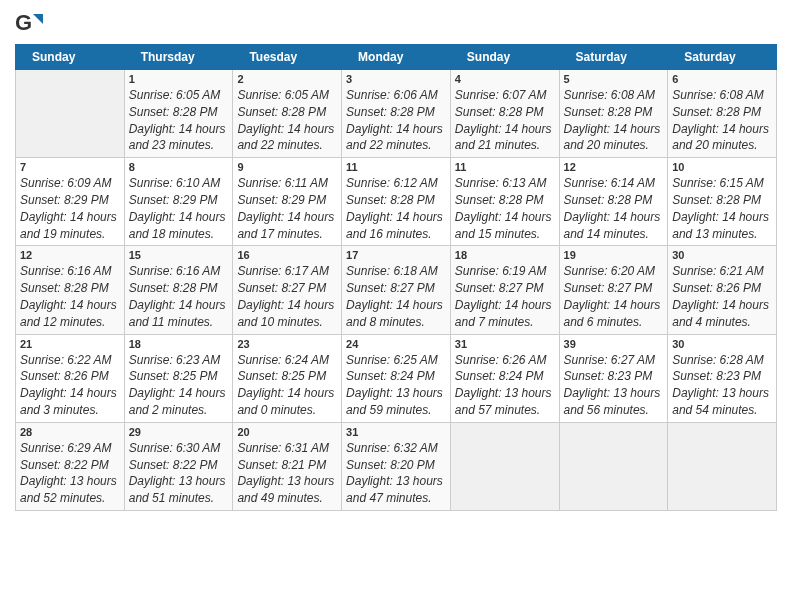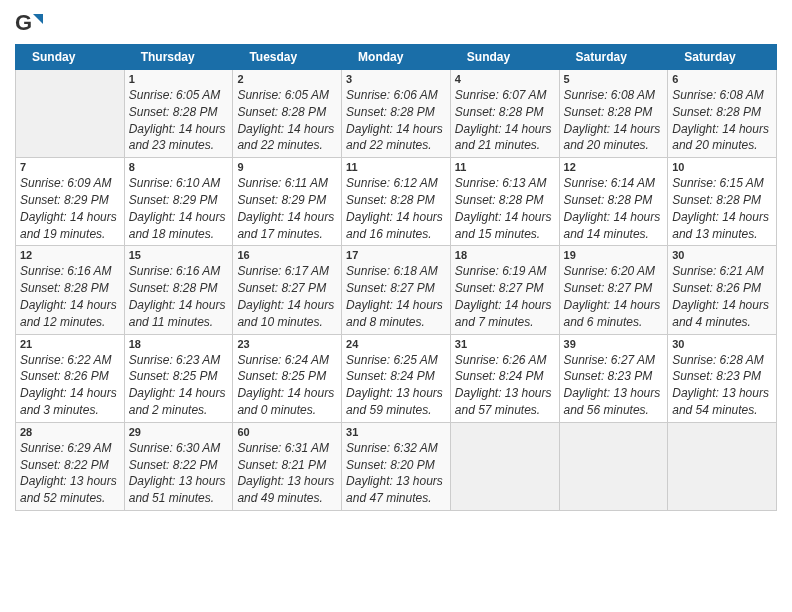--- a/index.html
+++ b/index.html
@@ -162,21 +162,21 @@
           <td><span class="day-number">18</span><span class="cell-text">Sunrise: 6:23 AM<br>Sunset: 8:25 PM<br>Daylight: 14 hours and 2 minutes.</span></td>
           <td><span class="day-number">23</span><span class="cell-text">Sunrise: 6:24 AM<br>Sunset: 8:25 PM<br>Daylight: 14 hours and 0 minutes.</span></td>
           <td><span class="day-number">24</span><span class="cell-text">Sunrise: 6:25 AM<br>Sunset: 8:24 PM<br>Daylight: 13 hours and 59 minutes.</span></td>
           <td><span class="day-number">31</span><span class="cell-text">Sunrise: 6:26 AM<br>Sunset: 8:24 PM<br>Daylight: 13 hours and 57 minutes.</span></td>
           <td><span class="day-number">39</span><span class="cell-text">Sunrise: 6:27 AM<br>Sunset: 8:23 PM<br>Daylight: 13 hours and 56 minutes.</span></td>
           <td><span class="day-number">30</span><span class="cell-text">Sunrise: 6:28 AM<br>Sunset: 8:23 PM<br>Daylight: 13 hours and 54 minutes.</span></td>
         </tr>
         <tr>
           <td><span class="day-number">28</span><span class="cell-text">Sunrise: 6:29 AM<br>Sunset: 8:22 PM<br>Daylight: 13 hours and 52 minutes.</span></td>
           <td><span class="day-number">29</span><span class="cell-text">Sunrise: 6:30 AM<br>Sunset: 8:22 PM<br>Daylight: 13 hours and 51 minutes.</span></td>
-          <td><span class="day-number">60</span><span class="cell-text">Sunrise: 6:31 AM<br>Sunset: 8:21 PM<br>Daylight: 13 hours and 49 minutes.</span></td>
+          <td><span class="day-number">20</span><span class="cell-text">Sunrise: 6:31 AM<br>Sunset: 8:21 PM<br>Daylight: 13 hours and 49 minutes.</span></td>
           <td><span class="day-number">31</span><span class="cell-text">Sunrise: 6:32 AM<br>Sunset: 8:20 PM<br>Daylight: 13 hours and 47 minutes.</span></td>
           <td class="empty-cell"></td>
           <td class="empty-cell"></td>
           <td class="empty-cell"></td>
         </tr>
       </tbody>
   </table>
 </div>
 
 </body></html>

